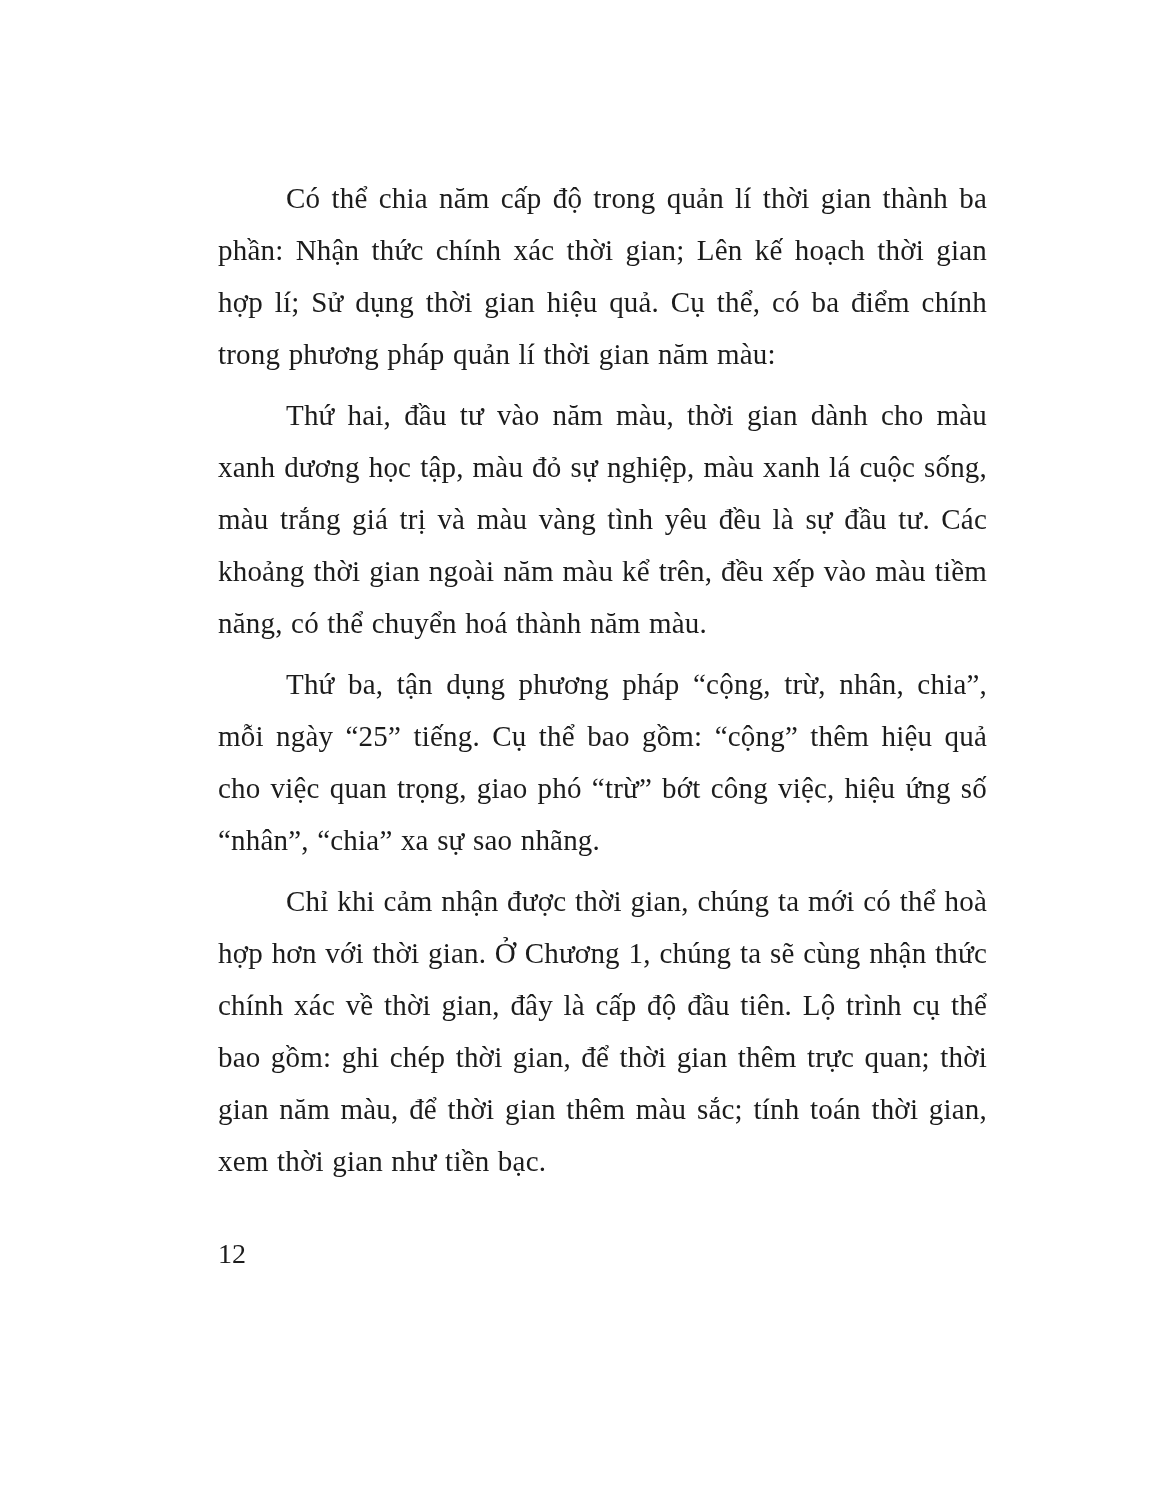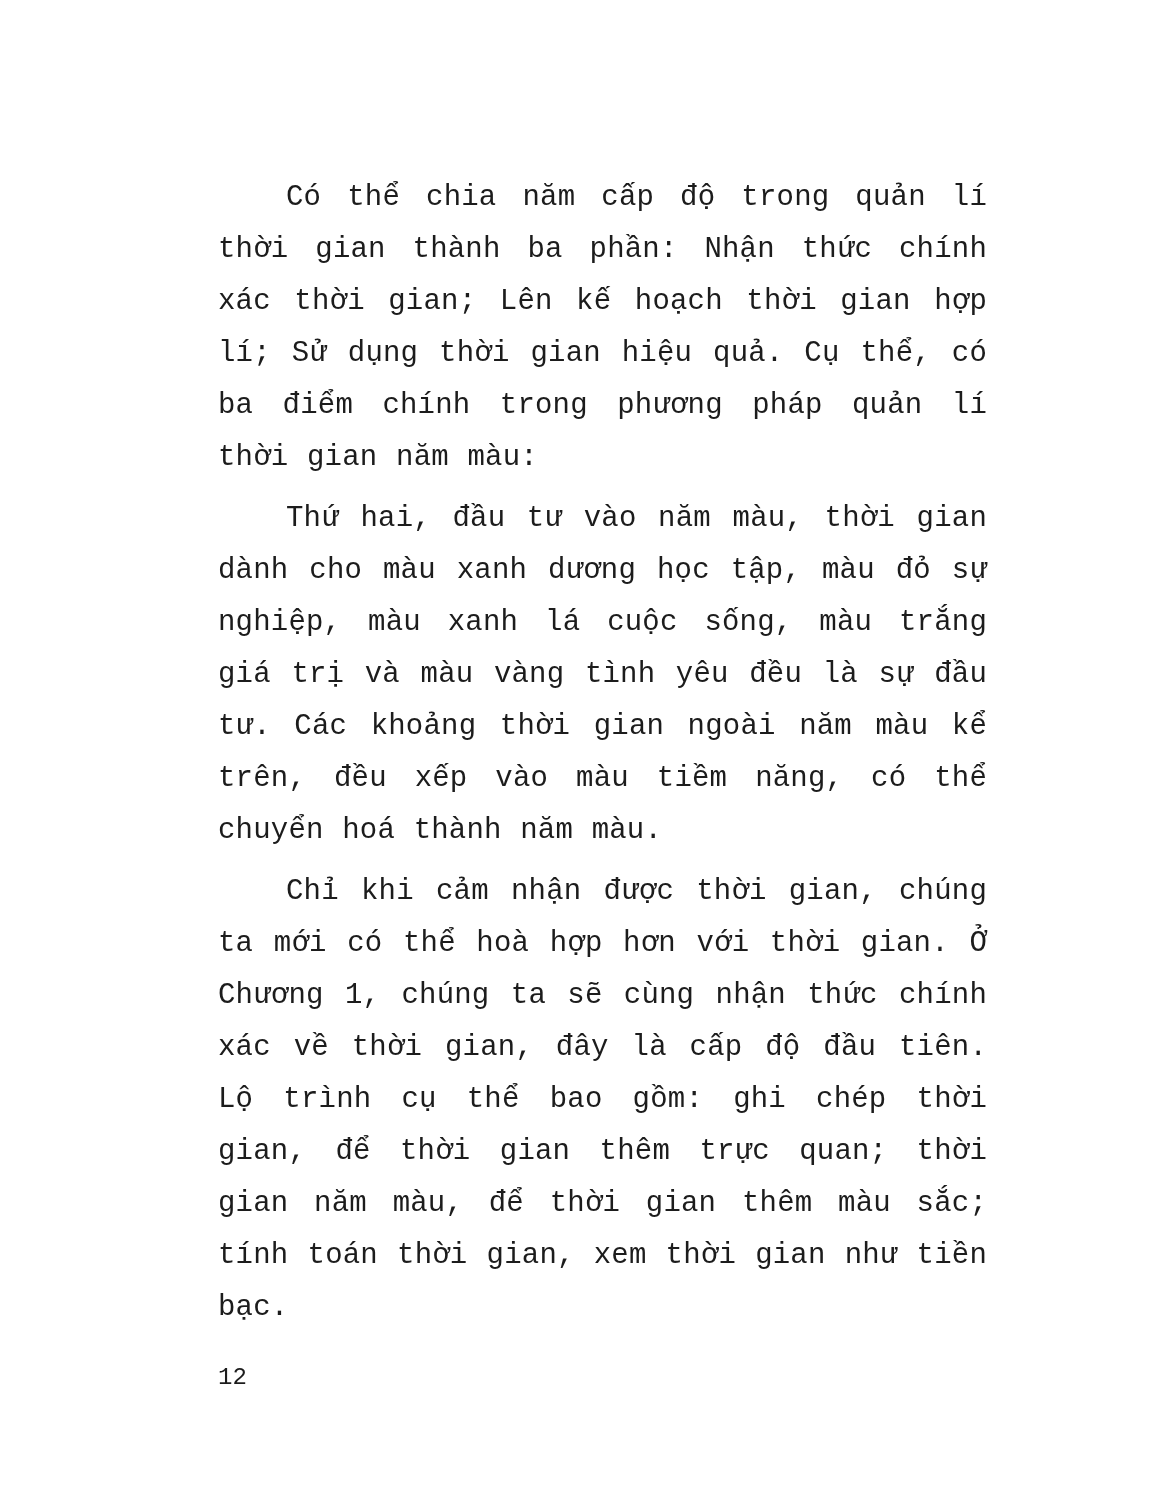--- a/index.html
+++ b/index.html
@@ -11,43 +11,44 @@
     width: 1159px;
     height: 1500px;
     overflow: hidden;
     position: relative;
   }
   .page {
     box-sizing: border-box;
     width: 1159px;
     height: 1068px;
     padding: 172px 172px 0 218px;
-    font-family: Liberation Mono, monospace;
+    font-family: Liberation Serif, serif;
     color: #1c1c1c;
   }
   .body-text p {
     margin: 0 0 9px 0;
     font-size: 29px;
     line-height: 52px;
     text-align: justify;
     text-indent: 68px;
     letter-spacing: 0.2px;
     word-spacing: 1px;
   }
   .page-number {
-    margin-top: 28px;
-    font-size: 24px;
+    margin-top: 51px;
+    font-size: 28px;
     line-height: 32px;
     text-align: left;
     color: #1c1c1c;
   }
 </style>
 </head>
 <body>
 
 <div class="page">
   <div class="body-text">
     <p>Có thể chia năm cấp độ trong quản lí thời gian thành ba phần: Nhận thức chính xác thời gian; Lên kế hoạch thời gian hợp lí; Sử dụng thời gian hiệu quả. Cụ thể, có ba điểm chính trong phương pháp quản lí thời gian năm màu:</p>
     <p>Thứ hai, đầu tư vào năm màu, thời gian dành cho màu xanh dương học tập, màu đỏ sự nghiệp, màu xanh lá cuộc sống, màu trắng giá trị và màu vàng tình yêu đều là sự đầu tư. Các khoảng thời gian ngoài năm màu kể trên, đều xếp vào màu tiềm năng, có thể chuyển hoá thành năm màu.</p>
+    <p>Thứ ba, tận dụng phương pháp “cộng, trừ, nhân, chia”, mỗi ngày “25” tiếng. Cụ thể bao gồm: “cộng” thêm hiệu quả cho việc quan trọng, giao phó “trừ” bớt công việc, hiệu ứng số “nhân”, “chia” xa sự sao nhãng.</p>
     <p>Chỉ khi cảm nhận được thời gian, chúng ta mới có thể hoà hợp hơn với thời gian. Ở Chương 1, chúng ta sẽ cùng nhận thức chính xác về thời gian, đây là cấp độ đầu tiên. Lộ trình cụ thể bao gồm: ghi chép thời gian, để thời gian thêm trực quan; thời gian năm màu, để thời gian thêm màu sắc; tính toán thời gian, xem thời gian như tiền bạc.</p>
   </div>
   <div class="page-number">12</div>
 </div>
 
 </body></html>

